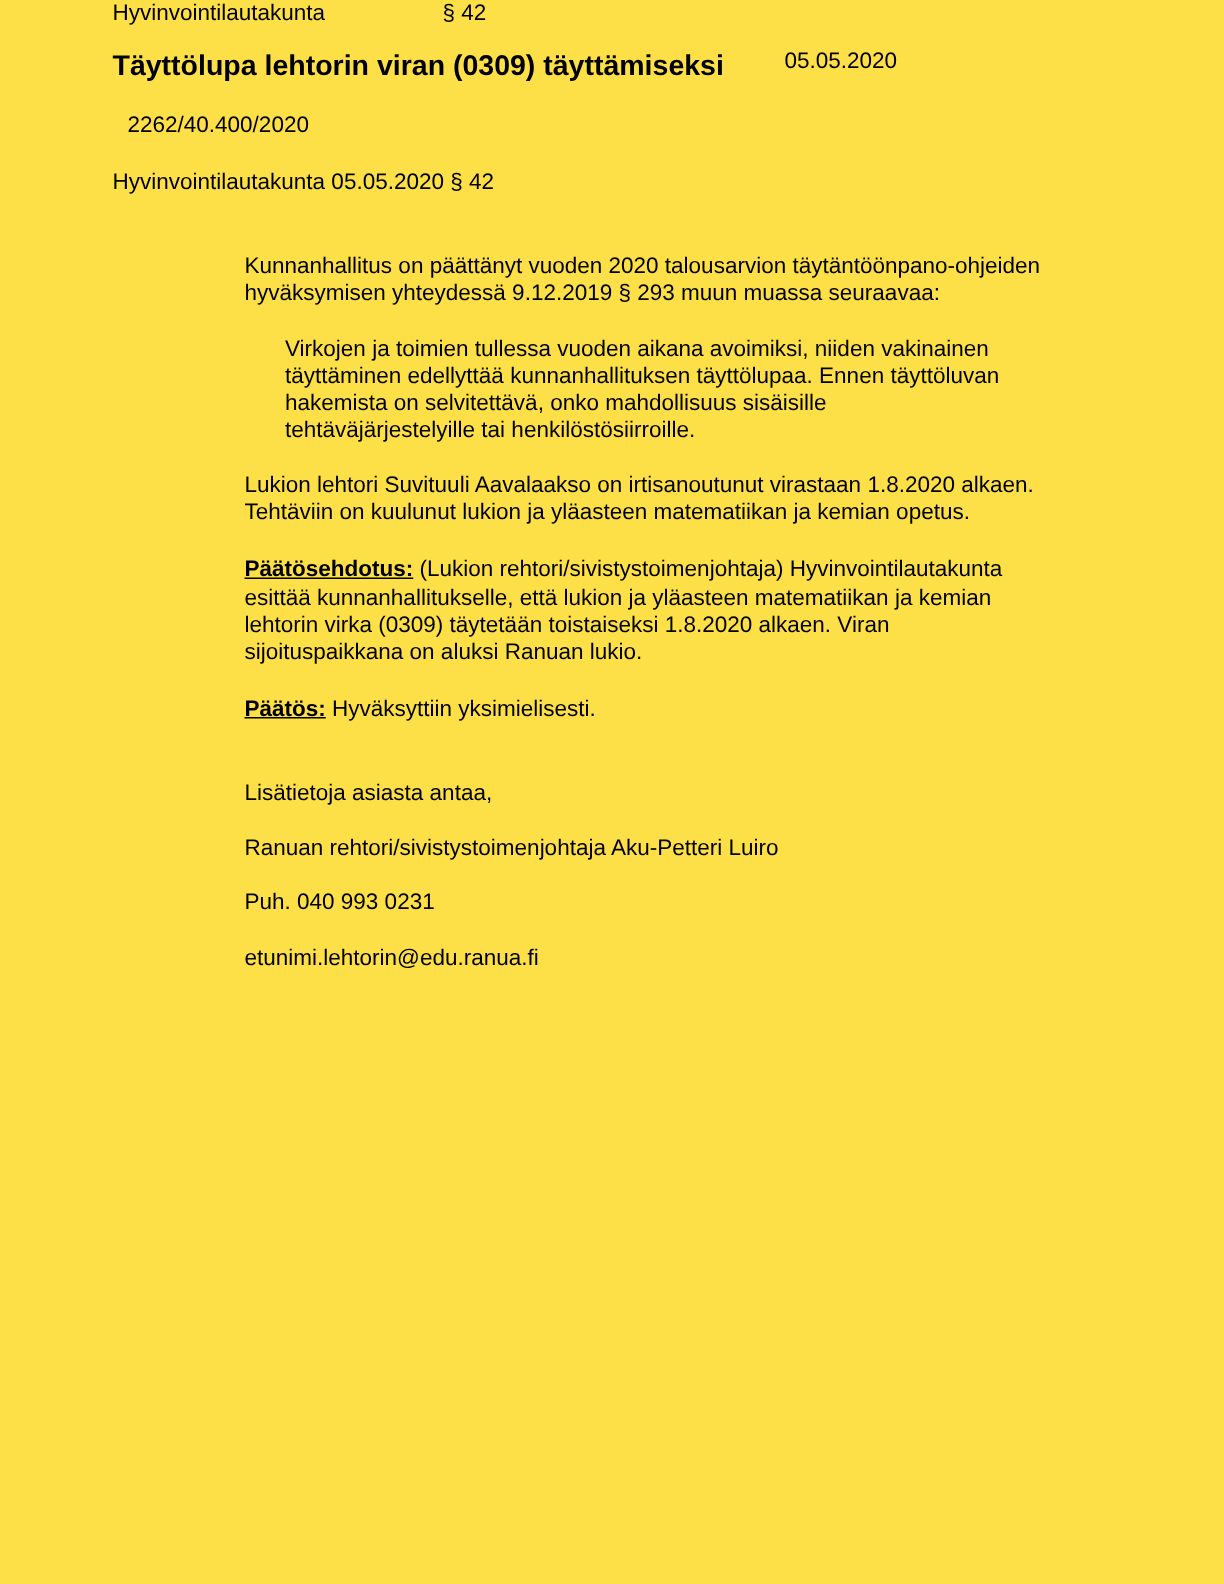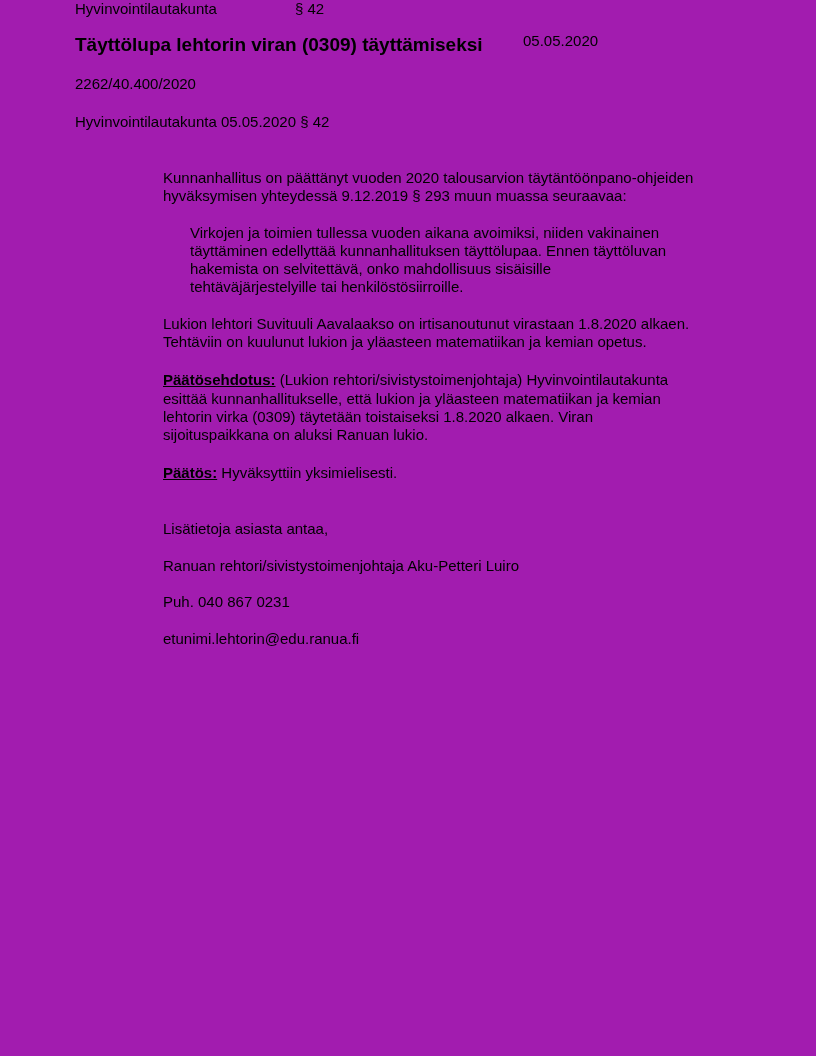--- a/index.html
+++ b/index.html
@@ -4,21 +4,21 @@
 <style>
   html, body {
     margin: 0;
     padding: 0;
     background: #ffffff;
   }
   .page {
     position: relative;
     width: 816px;
     height: 1056px;
-    background: #a21caf;
+    background: #fde047;
     overflow: hidden;
     font-family: "Liberation Sans", sans-serif;
     color: #000000;
   }
   .header-row {
     position: absolute;
     top: 0px;
     left: 75px;
     width: 640px;
     height: 18px;
@@ -34,21 +34,21 @@
     top: 34px;
     left: 75px;
     margin: 0;
     font-size: 19px;
     font-weight: bold;
     white-space: nowrap;
   }
   .case-number {
     position: absolute;
     top: 75px;
-    left: 75px;
+    left: 85px;
     font-size: 15px;
     line-height: 18px;
     white-space: nowrap;
   }
   .meeting-ref {
     position: absolute;
     top: 113px;
     left: 75px;
     font-size: 15px;
     line-height: 18px;
@@ -112,19 +112,19 @@
     <p class="para mb19"><span class="label">Päätösehdotus:</span><span> (Lukion rehtori/sivistystoimenjohtaja) Hyvinvointilautakunta
 esittää kunnanhallitukselle, että lukion ja yläasteen matematiikan ja kemian
 lehtorin virka (0309) täytetään toistaiseksi 1.8.2020 alkaen. Viran
 sijoituspaikkana on aluksi Ranuan lukio.</span></p>
 
     <p class="para mb20"><span class="label">Päätös:</span><span> Hyväksyttiin yksimielisesti.</span></p>
 
     <div class="para contact-block">
       <div>Lisätietoja asiasta antaa,</div>
       <div>Ranuan rehtori/sivistystoimenjohtaja Aku-Petteri Luiro</div>
-      <div>Puh. 040 867 0231</div>
+      <div>Puh. 040 993 0231</div>
       <div>etunimi.lehtorin@edu.ranua.fi</div>
     </div>
 
   </div>
 
 </div>
 
 </body></html>

